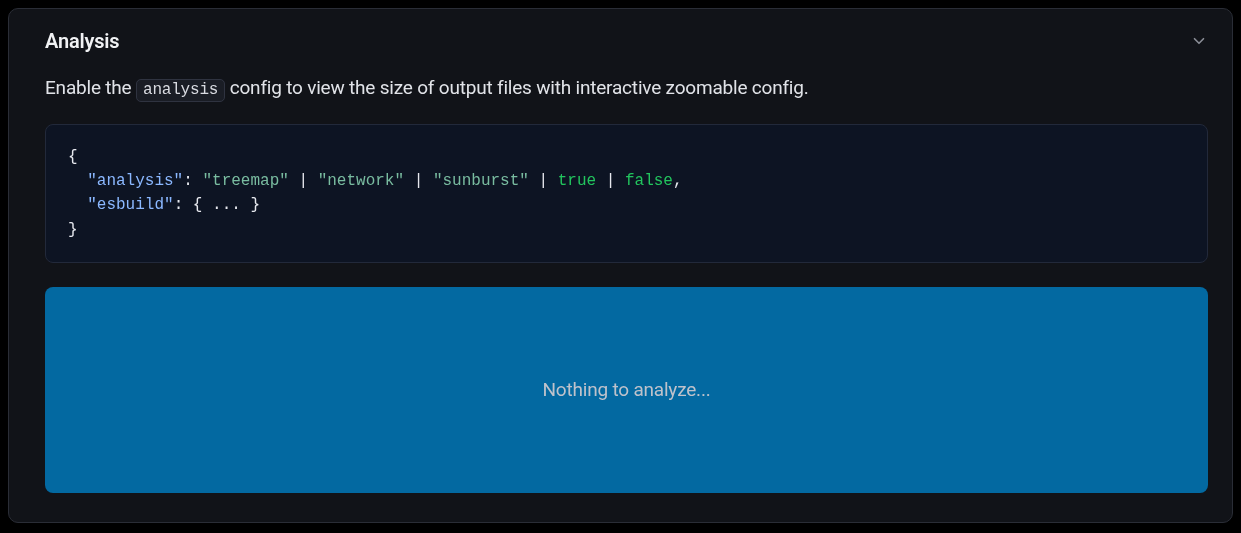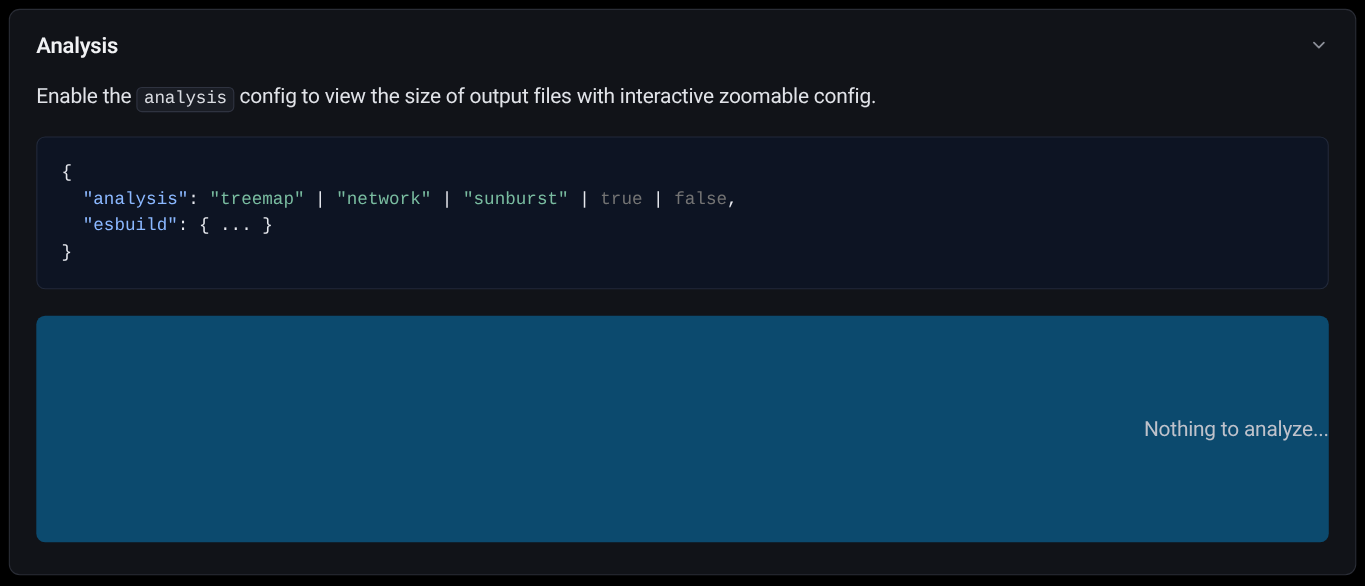--- a/index.html
+++ b/index.html
@@ -10,21 +10,21 @@
     width: 1241px;
     height: 533px;
     font-family: -apple-system, BlinkMacSystemFont, "Segoe UI", Roboto, "Helvetica Neue", Arial, sans-serif;
     overflow: hidden;
   }
   .panel {
     margin: 8px;
     background: #111318;
     border: 1px solid #2a2d36;
     border-radius: 10px;
-    padding: 20px 24px 24px 24px;
+    padding: 20px 24px 24px 36px;
     color: #e6e7eb;
     height: 515px;
     position: relative;
   }
   .panel-header {
     display: flex;
     align-items: center;
     justify-content: space-between;
     margin-bottom: 22px;
   }
@@ -68,28 +68,28 @@
     line-height: 1.52;
     color: #e6e8ee;
     white-space: pre;
     overflow-x: auto;
     margin-bottom: 24px;
   }
   .tok-punc { color: #e6e8ee; }
   .tok-key  { color: #8bb8ff; }
   .tok-str  { color: #79bca0; }
   .tok-op   { color: #e6e8ee; }
-  .tok-bool { color: #737373; }
+  .tok-bool { color: #22c55e; }
   .empty-area {
-    background: #0c4a6e;
+    background: #0369a1;
     border-radius: 8px;
     height: 206px;
     display: flex;
     align-items: center;
-    justify-content: flex-end;
+    justify-content: center;
   }
   .empty-text {
     color: #bfc2cb;
     font-size: 19px;
     letter-spacing: -0.2px;
   }
 </style>
 </head>
 <body>
 

